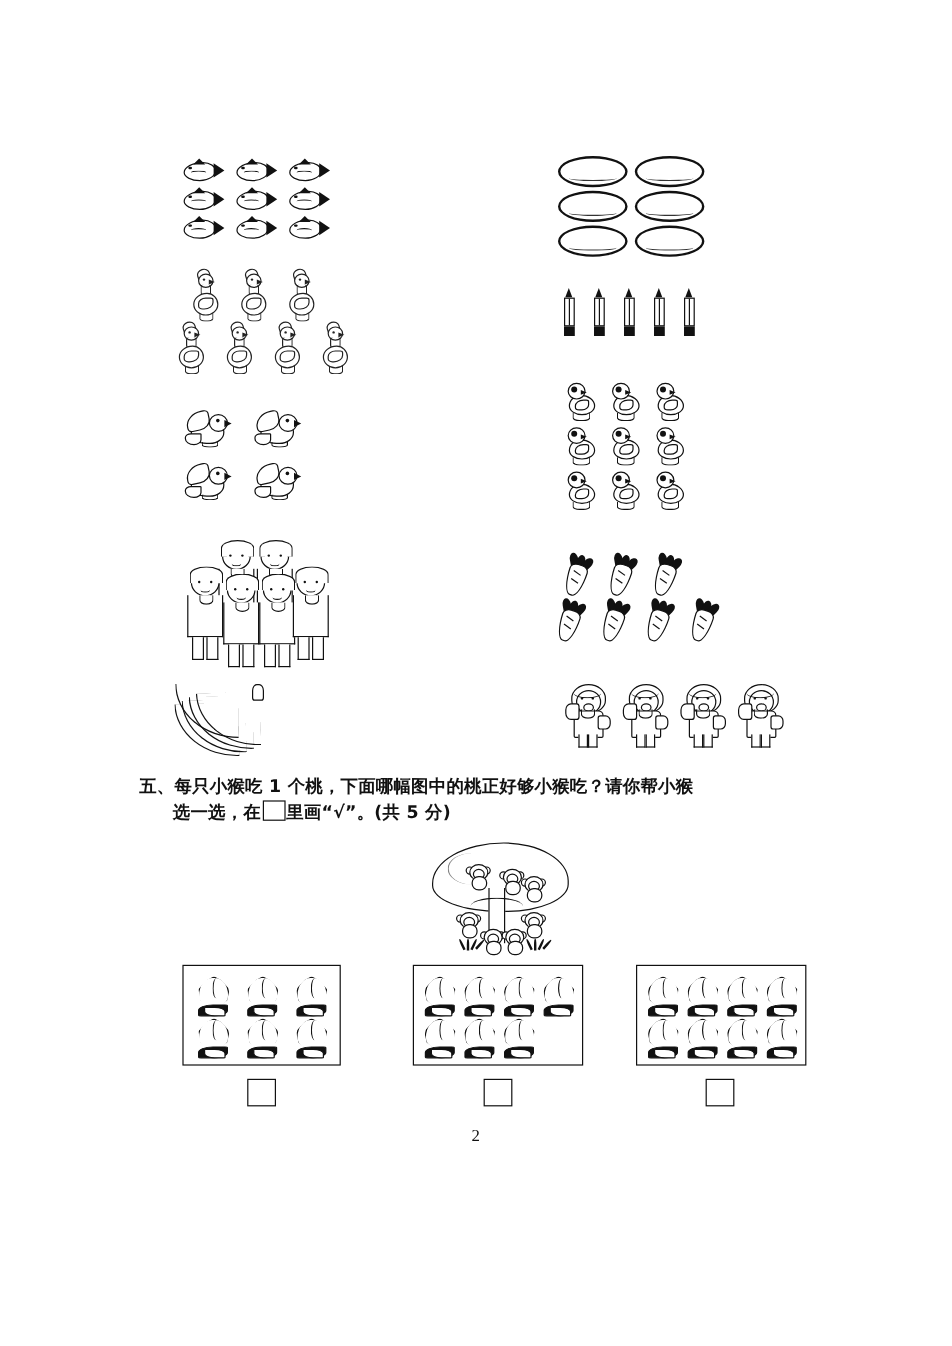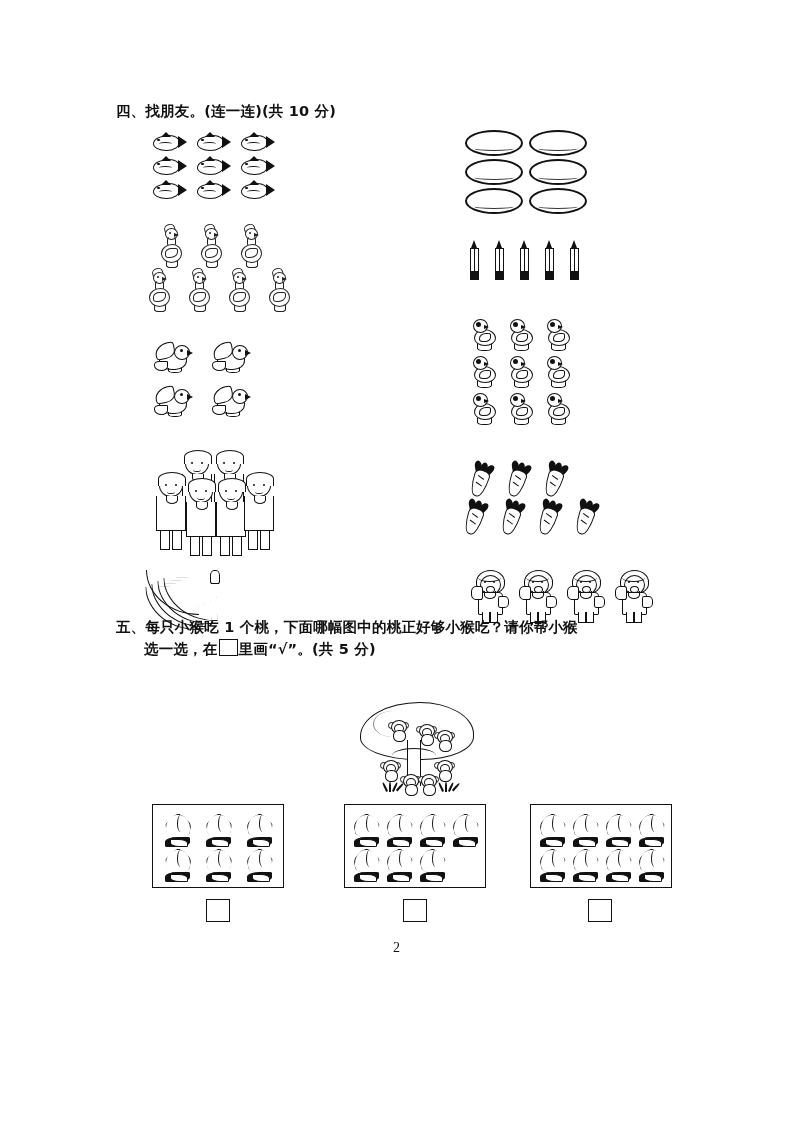--- a/index.html
+++ b/index.html
@@ -722,21 +722,20 @@
     font-family: "Liberation Serif", "DejaVu Serif", serif;
     font-size: 14px;
     color: #111;
   }
 </style>
 </head>
 <body>
 
 <div class="page">
 
-  <div class="section-heading" style="left:116px; top:100px;">四、找朋友。(连一连)(共 10 分)</div>
 
   <div class="group grid" id="g-fish" style="left:148px; top:130px; grid-template-columns:repeat(3,44px); grid-template-rows:repeat(3,24px);">
       <div class="fish">
         <span class="body"></span>
         <span class="fin"></span>
         <span class="eye"></span>
         <span class="stripe"></span>
         <span class="tail"></span>
       </div>
       <div class="fish">
@@ -1251,21 +1250,21 @@
         <span class="g-scarf"></span>
         <span class="g-arm"></span>
         <span class="g-arm2"></span>
         <span class="g-legs">
           <span class="l"></span>
           <span class="r"></span>
         </span>
       </div>
     </div>
 
-  <div class="section-heading wrap" style="left:116px; top:616px;">
+  <div class="section-heading wrap" style="left:116px; top:645px;">
     <span>五、</span><span>每只小猴吃 1 个桃，下面哪幅图中的桃正好够小猴吃？请你帮小猴</span><br>
     <span class="indent2"></span><span>选一选，在</span><span class="inline-box"></span><span>里画“√”。</span><span>(共 5 分)</span>
   </div>
 
   <div class="tree-scene" id="tree-scene" style="left:352px; top:702px;">
     <div class="tree-crown"></div>
     <div class="tree-trunk"></div>
     <div class="tree-branch"></div>
   <div class="monkey" style="position: absolute; left: 38px; top: 18px;">
         <span class="m-ear l"></span>

